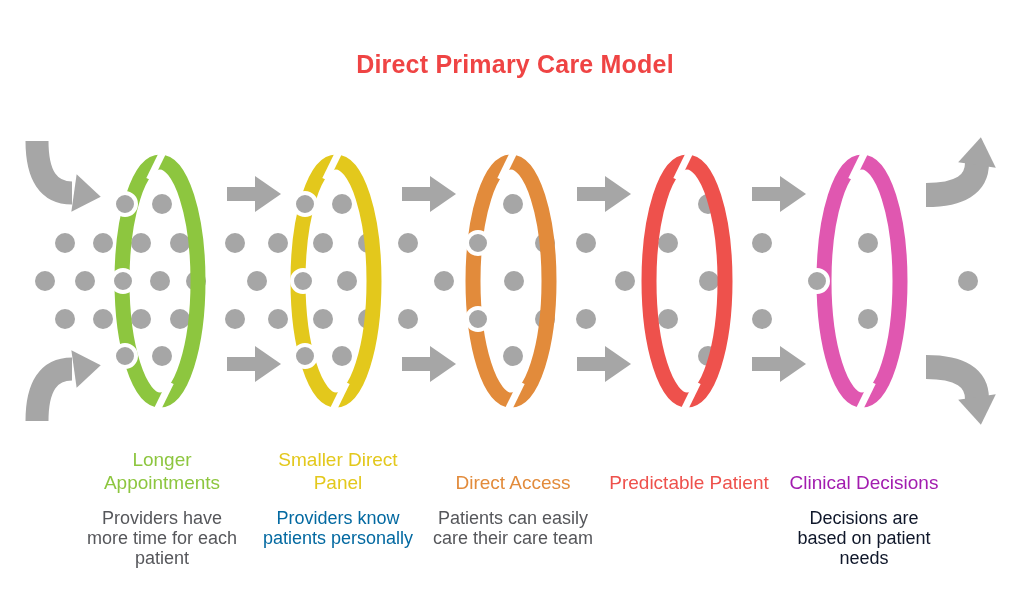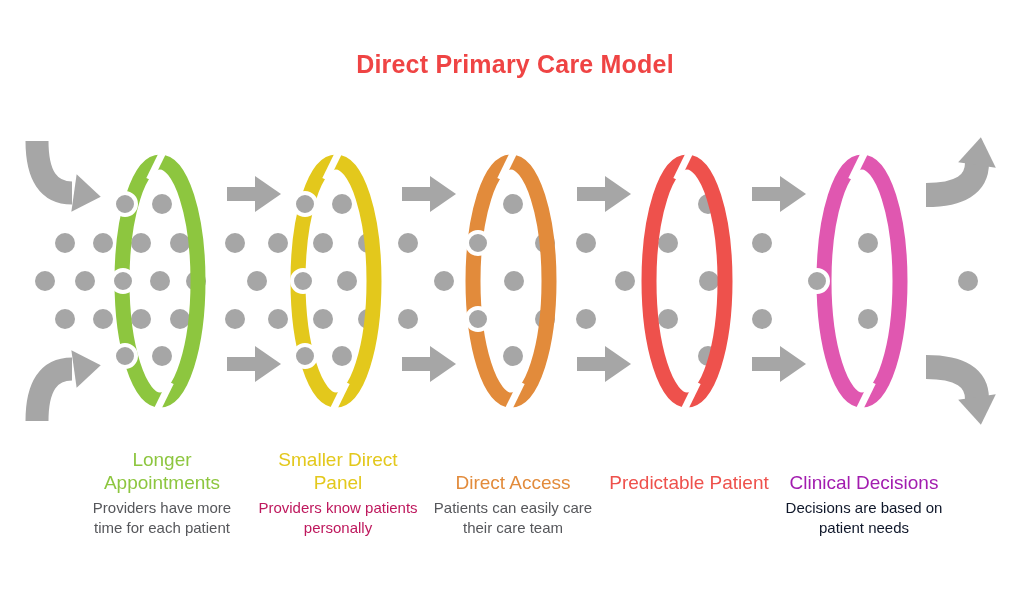--- a/index.html
+++ b/index.html
@@ -18,21 +18,21 @@
   .step-col{
     position:absolute;top:440px;width:170px;
     display:flex;flex-direction:column;align-items:center;
     text-align:center;
   }
   .step-title{
     min-height:54px;display:flex;align-items:flex-end;justify-content:center;
     font-size:19px;font-weight:normal;line-height:23px;
   }
   .step-desc{
-    margin-top:4px;font-size:15px;line-height:20px;
+    margin-top:14px;font-size:18px;line-height:20px;
     max-width:162px;
   }
 </style>
 </head>
 <body>
 
 <div class="stage">
 
   <div class="page-title" style="color: #ef4444;">Direct Primary Care Model</div>
 
@@ -195,21 +195,21 @@
     </g>
   </svg>
 
   <div class="step-col" style="left:77px">
     <div class="step-title" style="color: rgb(141, 198, 63);">Longer Appointments</div>
     <div class="step-desc" style="color: rgb(86, 87, 91);">Providers have more time for each patient</div>
   </div>
 
   <div class="step-col" style="left:253px">
     <div class="step-title" style="color: rgb(227, 200, 28);">Smaller Direct Panel</div>
-    <div class="step-desc" style="color: #be185d;">Providers know patients personally</div>
+    <div class="step-desc" style="color: #0369a1;">Providers know patients personally</div>
   </div>
 
   <div class="step-col" style="left:428px">
     <div class="step-title" style="color: rgb(226, 139, 59);">Direct Access</div>
     <div class="step-desc" style="color: rgb(86, 87, 91);">Patients can easily care their care team</div>
   </div>
 
   <div class="step-col" style="left:604px">
     <div class="step-title" style="color: rgb(238, 81, 76);">Predictable Patient</div>
   </div>

